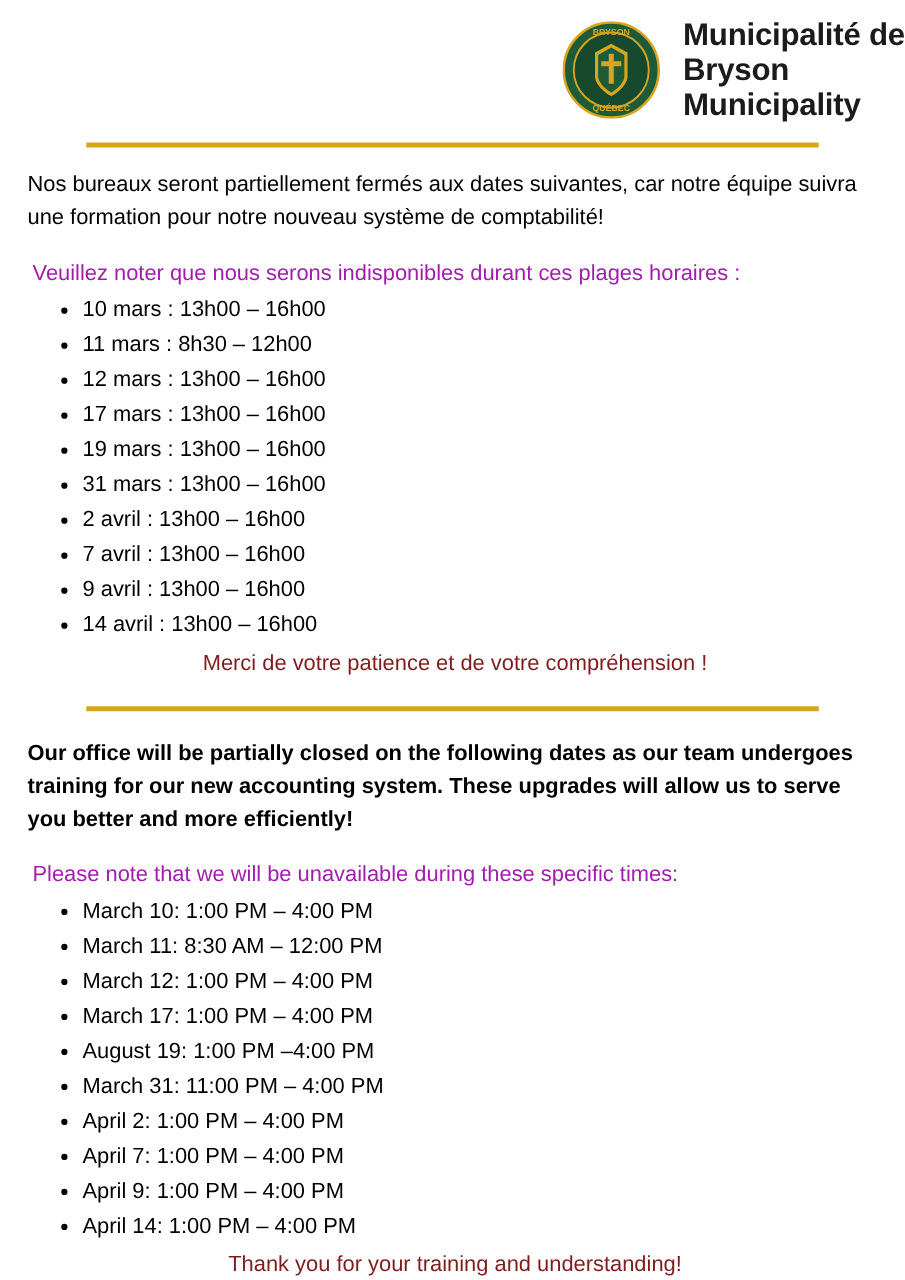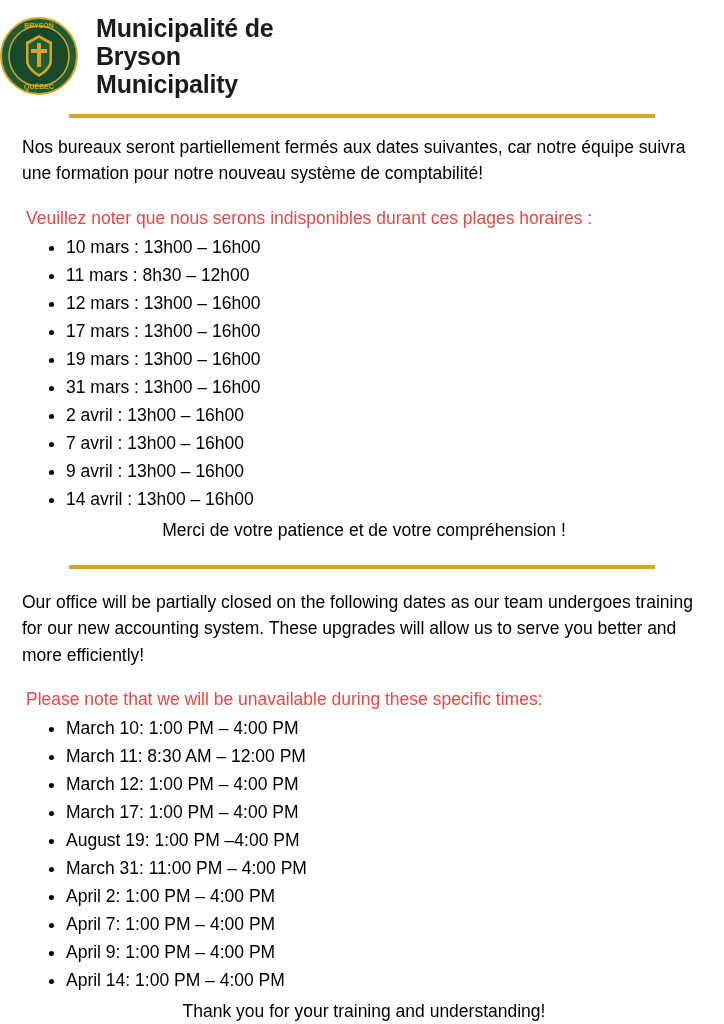--- a/index.html
+++ b/index.html
@@ -18,21 +18,21 @@
     width: 724px;
     height: 1024px;
     position: relative;
     box-sizing: border-box;
   }
 
   
   .header {
     display: flex;
     align-items: center;
-    justify-content: flex-start;
+    justify-content: flex-end;
     gap: 18px;
     padding-top: 14px;
     padding-bottom: 6px;
   }
   .crest {
     width: 78px;
     height: 78px;
     flex: 0 0 78px;
     position: relative;
   }
@@ -64,40 +64,40 @@
     font-size: 17.5px;
     line-height: 1.5;
     text-align: left;
     padding: 16px 22px 0 22px;
     color: #000;
   }
   .notice {
     font-size: 17.5px;
     line-height: 1.5;
     padding: 18px 0 0 26px;
-    color: #ef4444;
+    color: #a21caf;
   }
   ul.times {
     margin: 2px 16px 0 0;
     padding: 0 0 0 66px;
     list-style: disc;
   }
   ul.times li {
     font-size: 17.5px;
     line-height: 1.6;
     color: #000;
   }
   .thanks {
     font-size: 17.5px;
     line-height: 1.5;
     text-align: center;
     padding: 4px 22px 0 26px;
-    color: #000000;
+    color: #7f1d1d;
   }
-  .section-en .intro { padding-top: 0; }
+  .section-en .intro { padding-top: 0; font-weight: bold; }
 </style>
 </head>
 <body>
 
 <div class="page">
 
   <div class="header">
     <div class="crest">
       <svg width="78" height="78" viewBox="0 0 78 78" xmlns="http://www.w3.org/2000/svg">
         <circle cx="39" cy="39" r="38" fill="#1d5c37" stroke="#d9a520" stroke-width="2"></circle>

